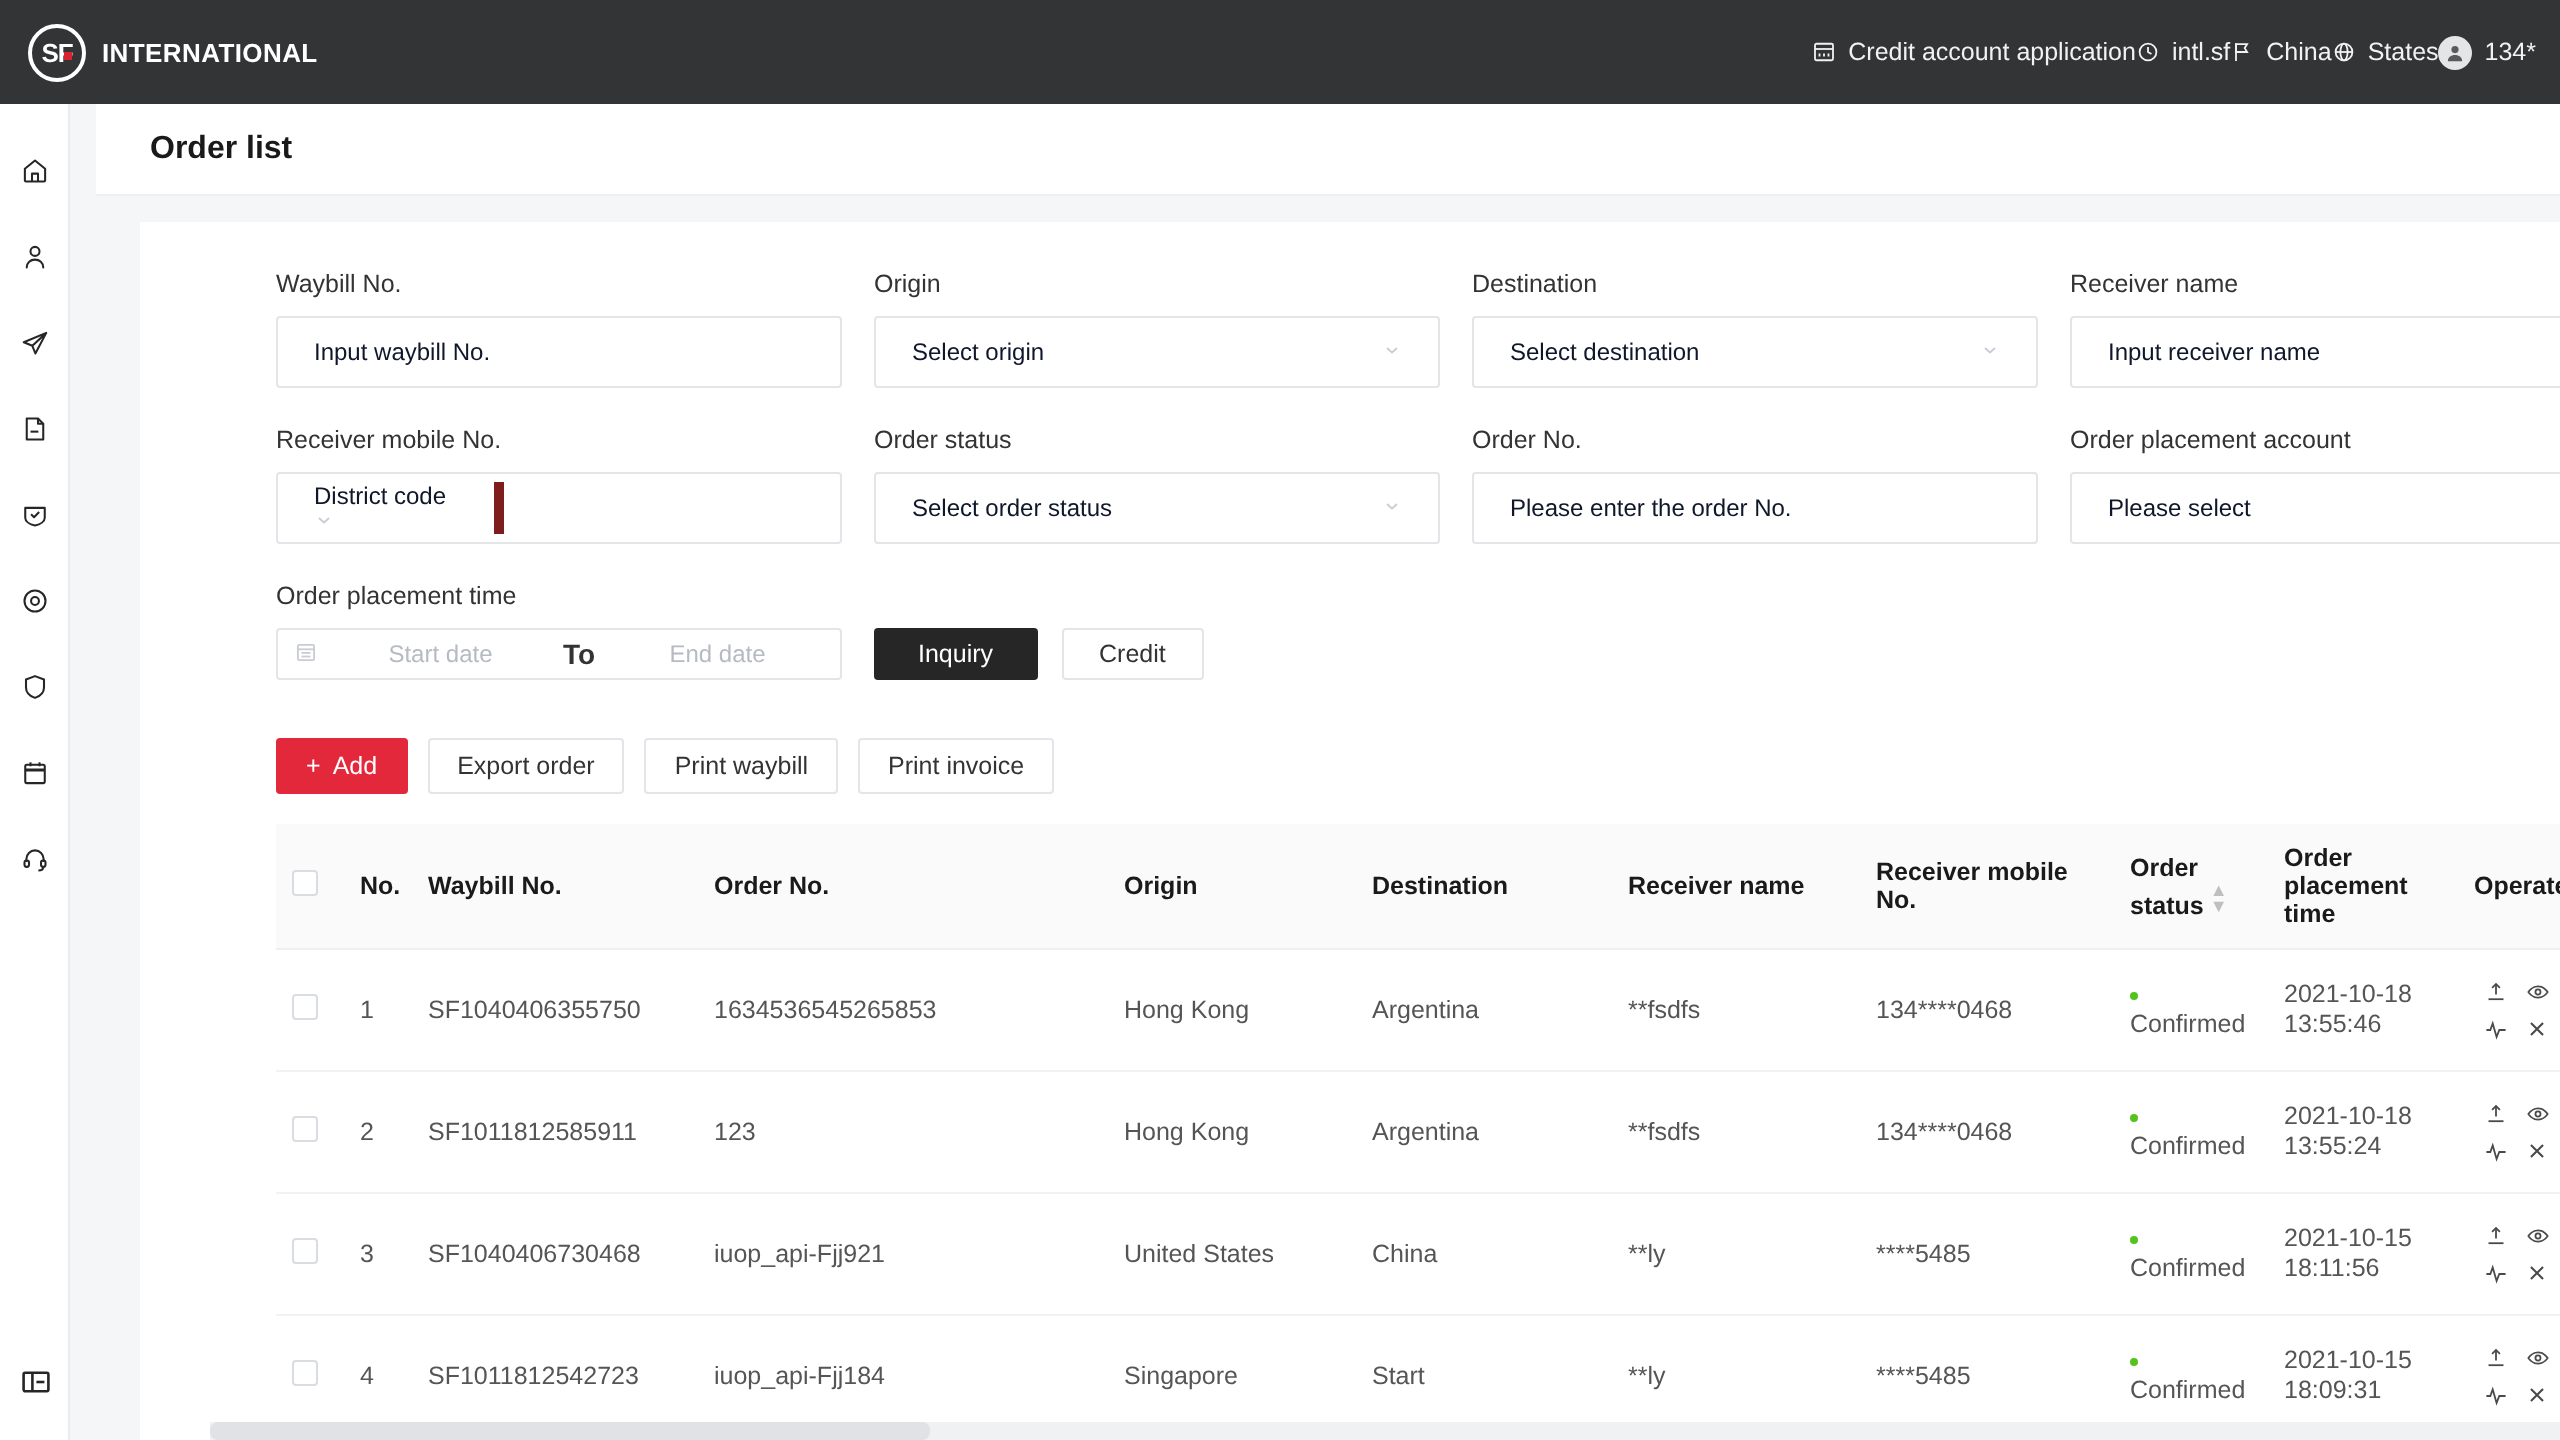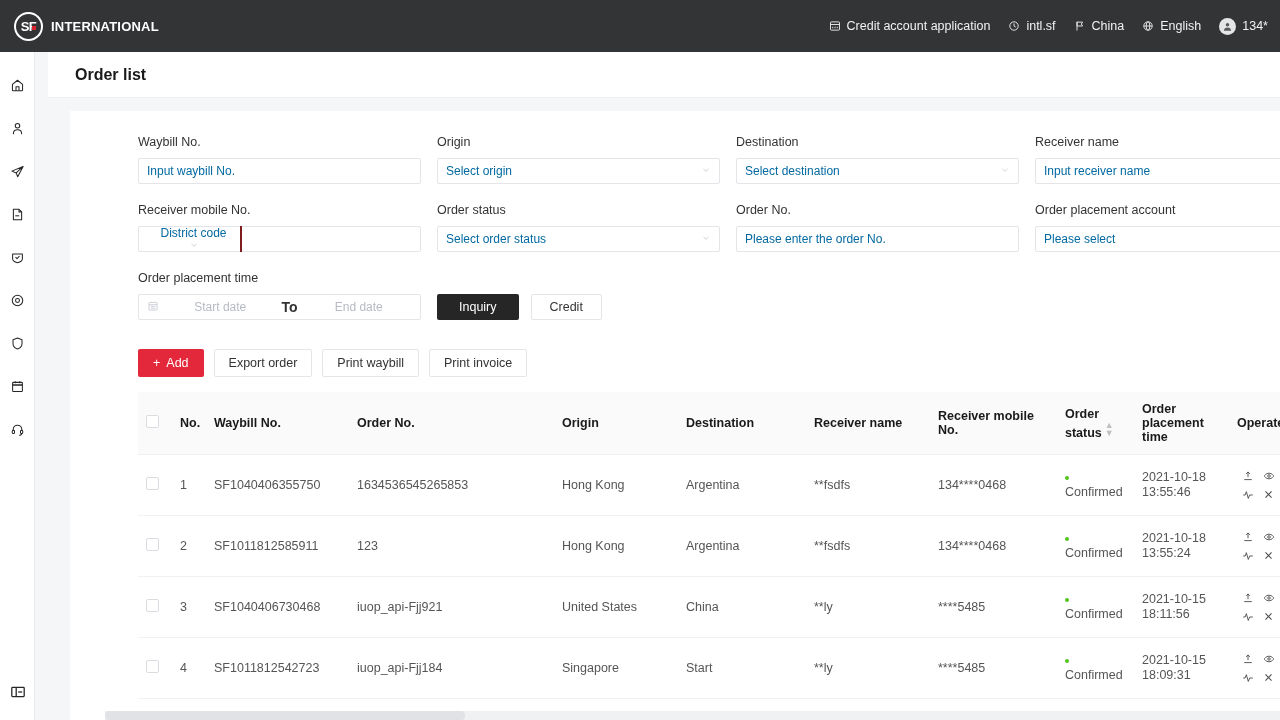--- a/index.html
+++ b/index.html
@@ -30,21 +30,21 @@
     font-family: "Liberation Sans", sans-serif; color: #fff;
   }
   .sf-dot {
     position: absolute; width: 4px; height: 4px; background: #d9232e;
     right: 5px; bottom: 9px;
   }
   .brand-name {
     font-size: 13px; font-weight: bold; letter-spacing: 0.2px;
   }
 
-  .topnav { margin-left: auto; display: flex; align-items: center; gap: 18px; margin-right: 12px; }
+  .topnav { margin-left: auto; display: flex; align-items: center; margin-right: 12px; }
   .topnav-item {
     display: flex; align-items: center; gap: 6px;
     font-size: 12.5px; color: #f2f2f2; cursor: pointer; white-space: nowrap;
   }
   .topnav-item svg { display: block; }
   .avatar-circle {
     width: 17px; height: 17px; border-radius: 50%; background: #e4e5e7;
     display: flex; align-items: center; justify-content: center;
   }
 
@@ -91,30 +91,30 @@
     display: grid;
     grid-template-columns: 299px 299px 299px 299px;
     column-gap: 0; row-gap: 0;
     padding-left: 68px;
   }
   .field { width: 283px; margin-bottom: 19px; }
   .field-label {
     font-size: 12.5px; color: #333; margin-bottom: 9px; display: block;
   }
   .input-box {
-    height: 26px; border: 1px solid #e3e5e9; border-radius: 2px;
+    height: 36px; border: 1px solid #e3e5e9; border-radius: 2px;
     background: #fff; display: flex; align-items: center;
-    font-size: 12px; color: #0369a1; padding: 0 8px;
+    font-size: 12px; color: #0f172a; padding: 0 18px;
     position: relative;
   }
   .input-box .ph { flex: 1; }
   .chev { color: #c8ccd4; font-size: 10px; }
   .split-left {
-    width: 103px; border-right: 2px solid #7f1d1d; height: 26px;
-    display: flex; align-items: center; margin: 0 0 0 -8px; padding-left: 8px; flex-direction: column;
+    width: 103px; border-right: 5px solid #7f1d1d; height: 26px;
+    display: flex; margin: 0 0 0 -8px; padding-left: 8px; flex-direction: column;
   }
   .split-left .ph { flex: 1; }
   .split-right { padding-left: 8px; flex: 1; }
 
   
   .date-row { display: flex; align-items: flex-end; padding-left: 68px; }
   .date-field { width: 283px; }
   .date-box {
     height: 26px; border: 1px solid #e3e5e9; border-radius: 2px;
     display: flex; align-items: center; font-size: 12px; color: #b6bac3;
@@ -235,21 +235,21 @@
     </div>
 
     <div class="topnav-item">
       <span>
         <svg width="12" height="12" viewBox="0 0 16 16" fill="none" stroke="#f2f2f2" stroke-width="1.2">
           <circle cx="8" cy="8" r="5.6"></circle>
             <ellipse cx="8" cy="8" rx="2.4" ry="5.6"></ellipse>
           <line x1="2.5" y1="8" x2="13.5" y2="8"></line>
         </svg>
       </span>
-      <span>English</span>
+      <span>States</span>
     </div>
 
     <div class="topnav-item">
       <span class="avatar-circle">
         <svg width="11" height="11" viewBox="0 0 16 16" fill="#5a5a5a">
           <circle cx="8" cy="5.5" r="2.6"></circle>
             <path d="M2.8 14c0-3 2.4-4.6 5.2-4.6s5.2 1.6 5.2 4.6z"></path>
         </svg>
       </span>
       <span>134*</span>

